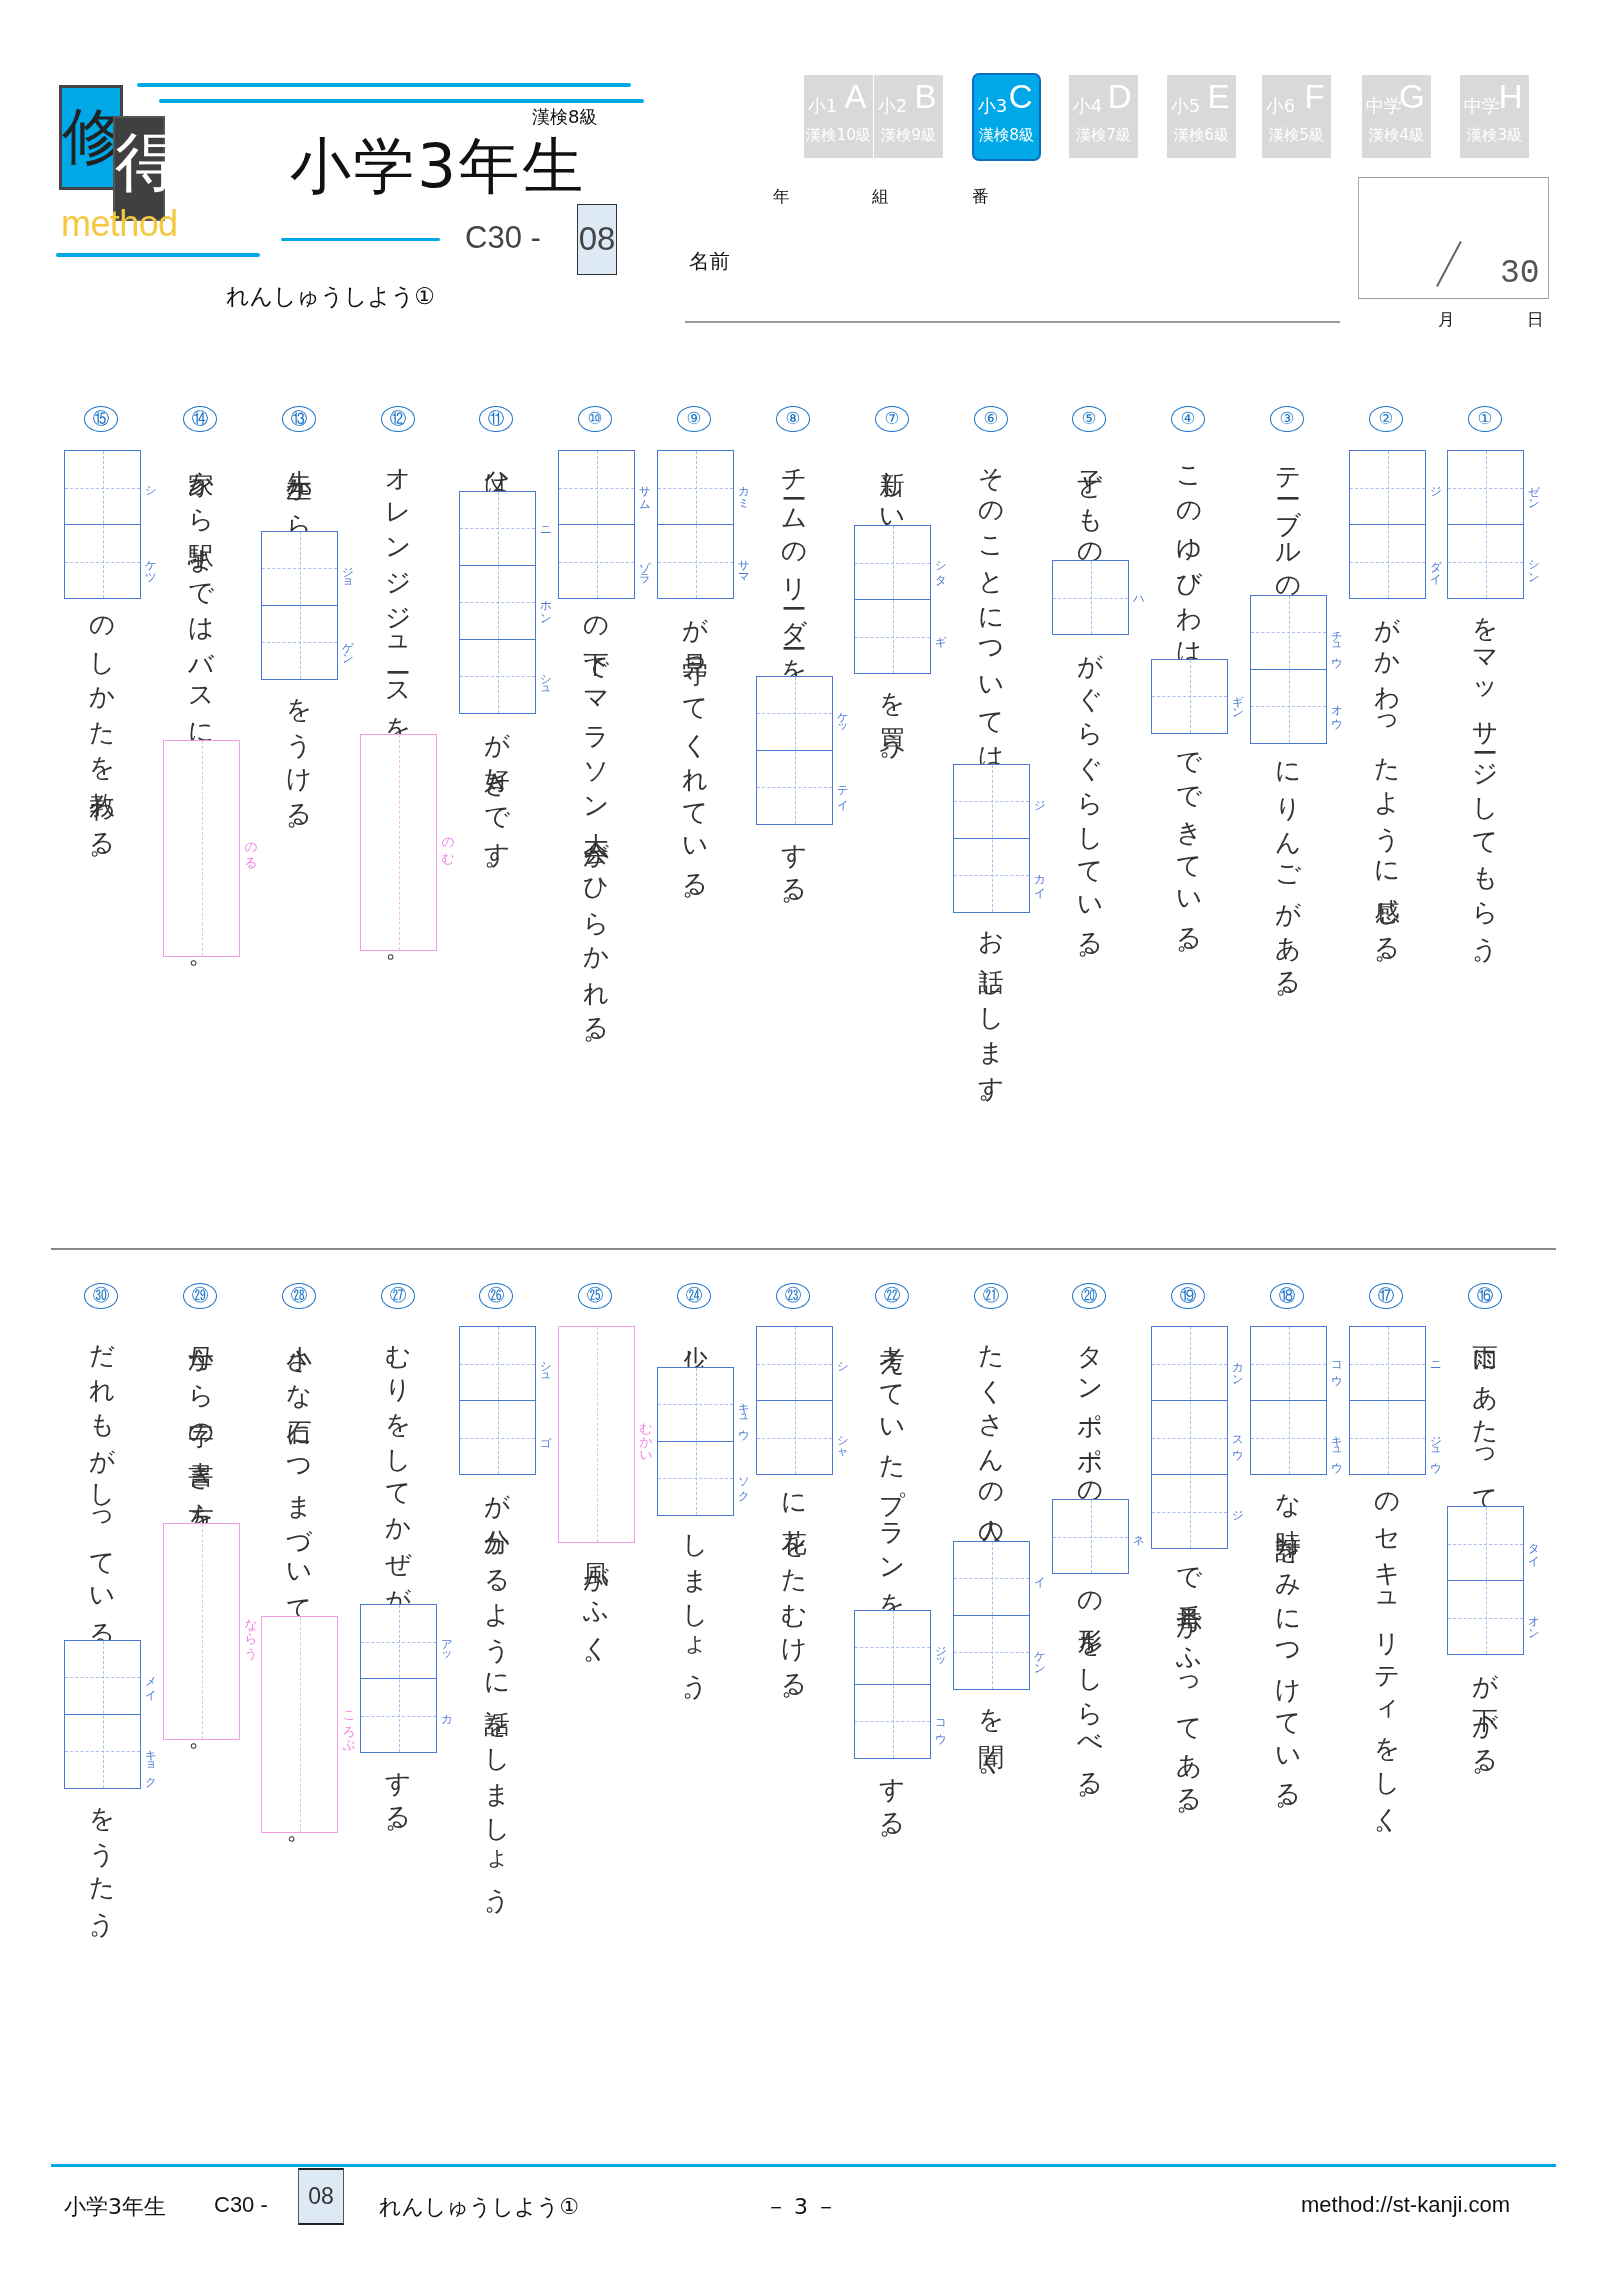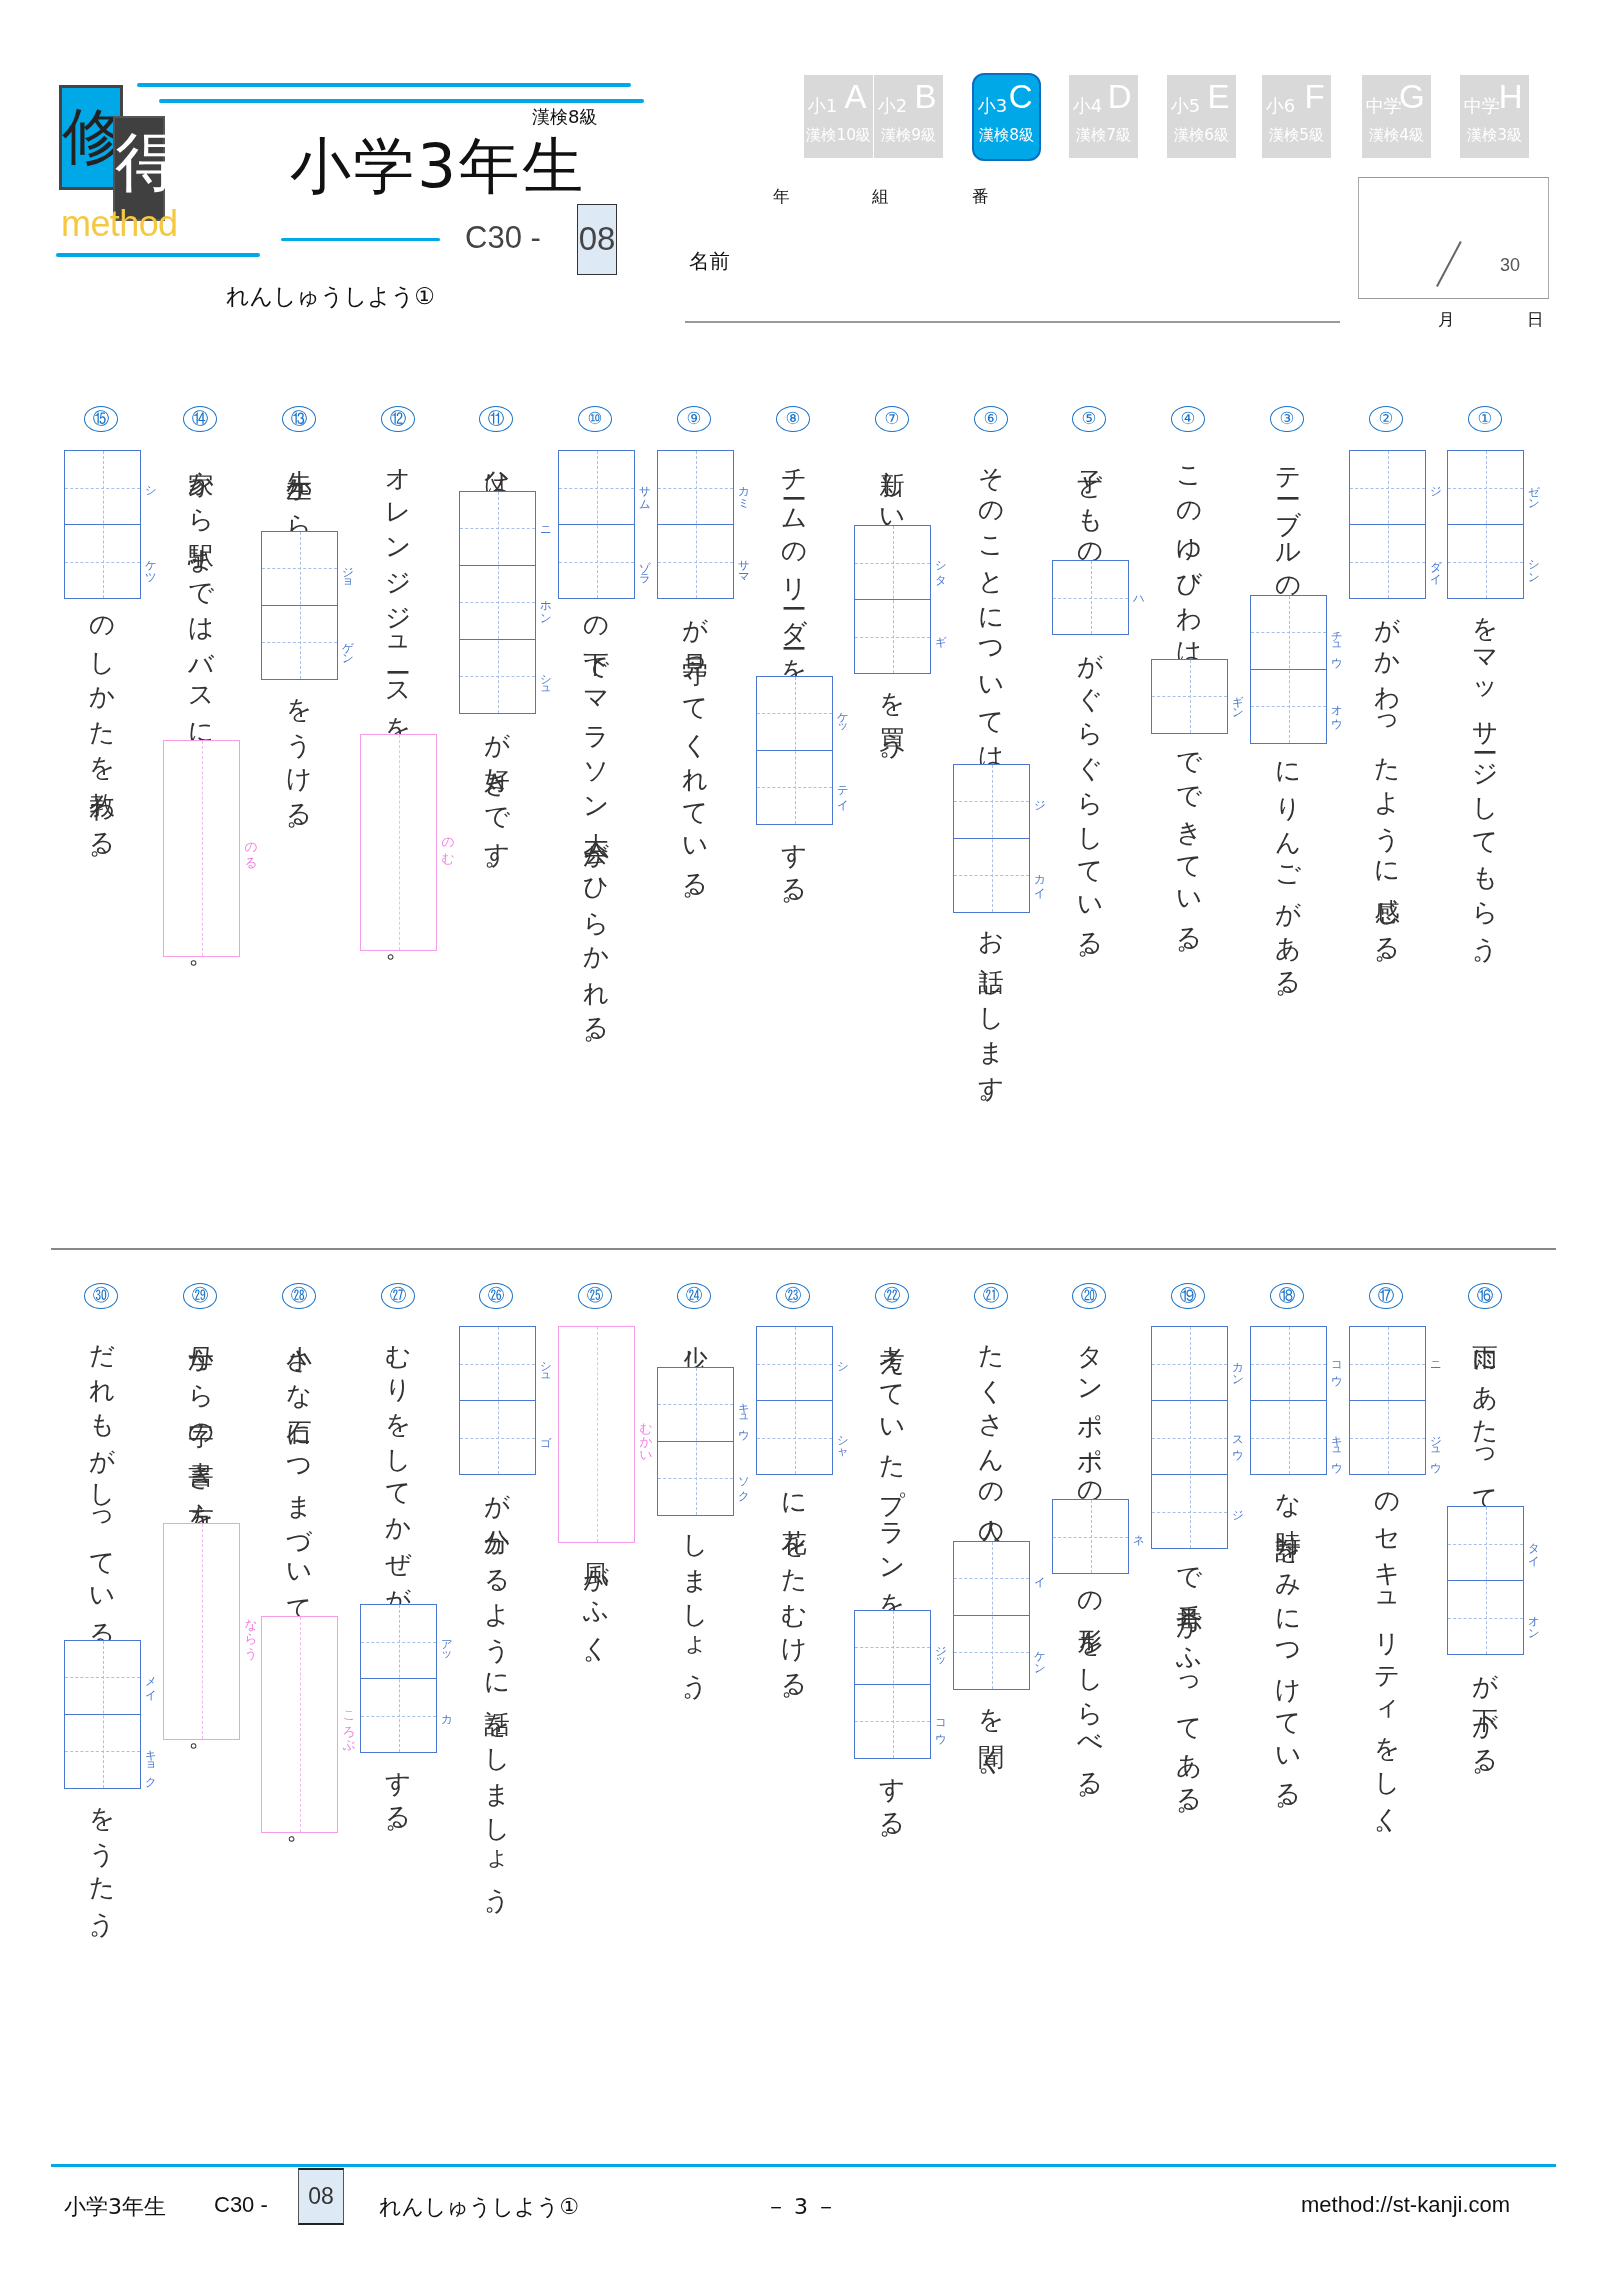--- a/index.html
+++ b/index.html
@@ -10,29 +10,29 @@
   .logo-blue{left:59px;top:85px;width:64px;height:105px;background:#00a8e8;border:3.2px solid #444;box-sizing:border-box;font-size:61px;color:#222;line-height:96px;text-align:center;}
   .logo-dark{left:113px;top:116px;width:52px;height:105px;background:#404040;border:2.6px solid #555;box-sizing:border-box;font-size:64px;color:#fff;line-height:89px;text-align:center;}
   .logo-method{left:61px;top:203px;font-size:36px;color:#f5c842;letter-spacing:-0.6px;font-family:"Liberation Sans",sans-serif;}
   .title{left:290px;top:126px;font-size:61px;color:#111;letter-spacing:2.6px;}
   .kanken{left:532px;top:105px;font-size:18px;color:#111;}
   .code{left:465px;top:220px;font-size:31px;color:#444;font-family:"Liberation Sans",sans-serif;}
   .code-box{left:577px;top:204px;width:40px;height:71px;background:#dde9f5;border:1.9px solid #333;box-sizing:border-box;font-size:33px;color:#444;text-align:center;line-height:68px;font-family:"Liberation Sans",sans-serif;}
   .subtitle{left:226px;top:281px;font-size:23px;color:#111;}
   
   .tab{position:absolute;top:75px;width:69px;height:83px;background:#d9d9d9;color:#fff;box-sizing:border-box;}
-  .tab.active{background:#00a8e8;border:2.6px solid #0a6ec0;border-radius:12px;top:73px;height:88px;}
+  .tab.active{background:#00a8e8;border:2.6px solid #0a6ec0;border-radius:7px;top:73px;height:88px;}
   .tab .g{position:absolute;left:3.8px;top:19px;font-size:18px;}
   .tab .L{position:absolute;right:6.4px;top:2.6px;font-size:33px;font-family:"Liberation Sans",sans-serif;}
   .tab .k{position:absolute;left:0;right:0;top:50px;text-align:center;font-size:15.3px;}
   .small-label{position:absolute;font-size:16.6px;color:#111;}
   .name-line{left:685px;top:321px;width:655px;height:1.9px;background:#999;}
   .score-box{left:1358px;top:177px;width:191px;height:122px;border:1.9px solid #999;border-left:1.3px solid #aaa;border-right:1.3px solid #aaa;box-sizing:border-box;}
   .score-slash{position:absolute;left:1460px;top:241px;width:1.9px;height:51px;background:#666;transform:rotate(28deg);transform-origin:top left;}
-  .score-val{left:1500px;top:255px;font-size:18px;color:#555;font-family:Liberation Sans, sans-serif;}
+  .score-val{left:1500px;top:255px;font-size:33px;color:#555;font-family:Liberation Mono, monospace;}
   .divider{left:51px;top:1248px;width:1505px;height:1.9px;background:#888;}
   
   .qcol{position:absolute;width:77px;display:flex;flex-direction:column;align-items:center;}
   .qnum{position:absolute;width:32px;height:24px;border:1.9px solid #1a73c8;border-radius:50%;color:#1a73c8;font-size:16.6px;text-align:center;line-height:24px;font-family:"Liberation Sans",sans-serif;box-sizing:content-box;margin-left:-18px;}
   .vtext{writing-mode:vertical-rl;font-size:25.5px;line-height:38px;letter-spacing:5.7px;color:#333;white-space:nowrap;}
   .kbox{position:relative;width:77px;border:1.9px solid #4a78d0;box-sizing:border-box;background:#fff;}
   .kcell{position:relative;height:73px;border-bottom:1.3px solid #4a78d0;}
   .kcell:last-child{border-bottom:none;}
   .kcell::before{content:"";position:absolute;left:0;right:0;top:50%;border-top:1.3px dashed #a9bfea;}
   .kbox::after{content:"";position:absolute;top:0;bottom:0;left:50%;border-left:1.3px dashed #a9bfea;}

